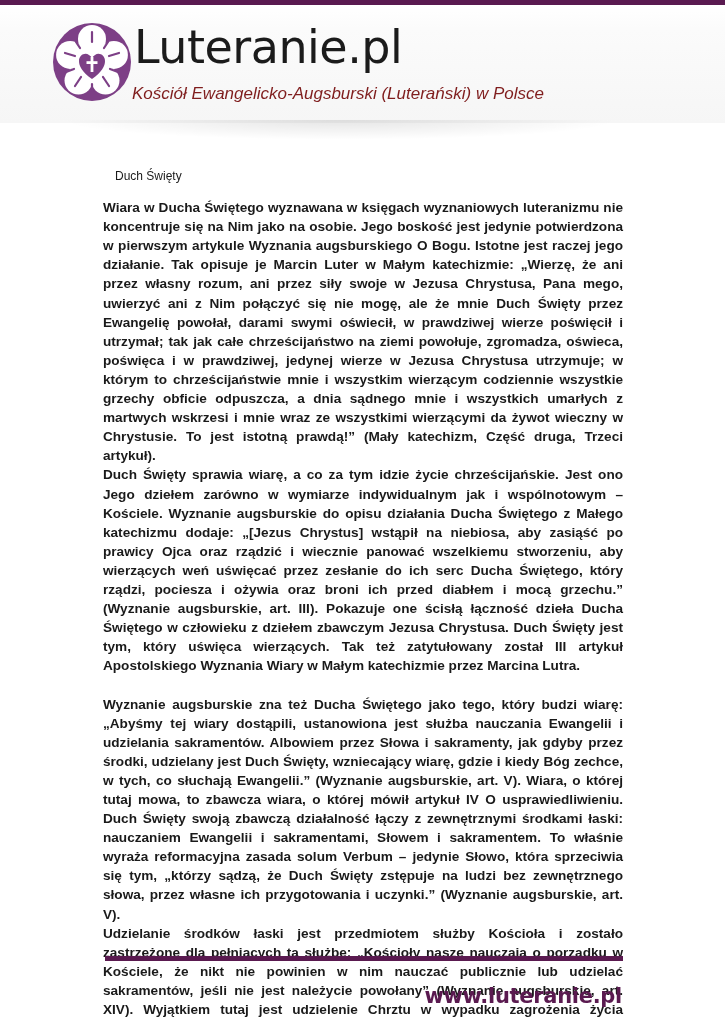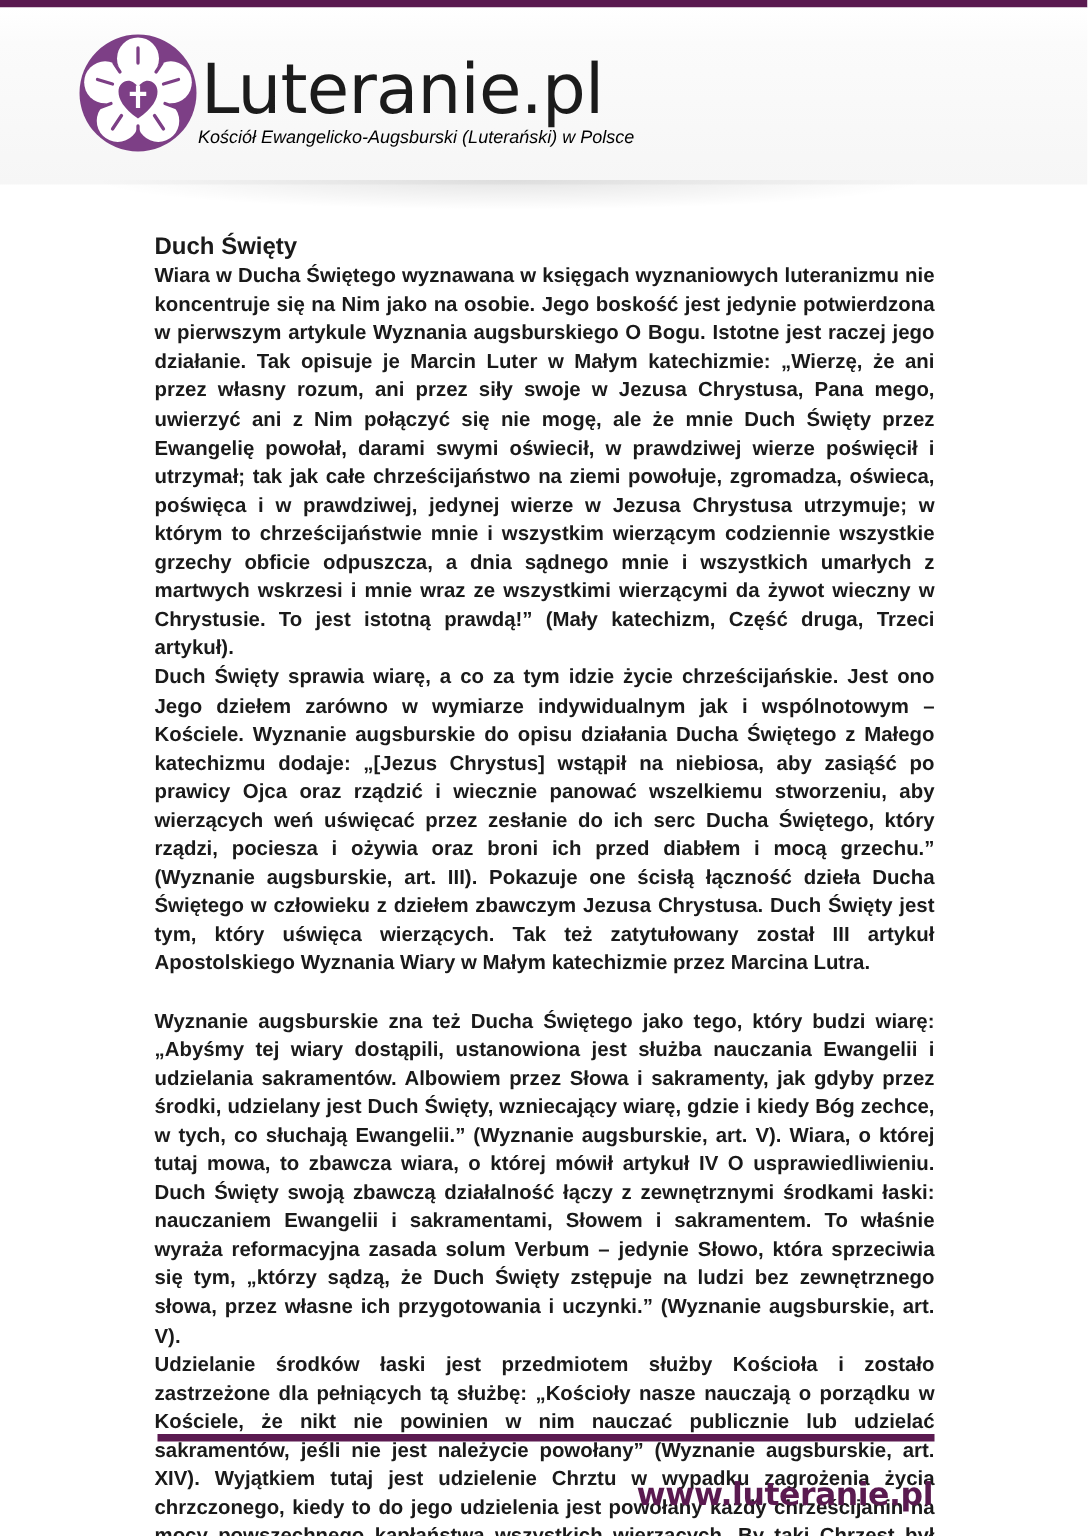--- a/index.html
+++ b/index.html
@@ -33,57 +33,57 @@
       width: 560px; height: 20px;
       background: radial-gradient(ellipse at 50% 0%, rgba(0,0,0,0.10) 0%, rgba(0,0,0,0.0) 70%);
     }
     .logo-icon {
       position: absolute;
       left: 52px; top: 22px;
       width: 80px; height: 80px;
     }
     .logo-title {
       position: absolute;
-      left: 134px; top: 36px;
+      left: 134px; top: 24px;
       font-family: "DejaVu Sans", sans-serif;
       font-weight: normal;
       font-size: 46px;
       letter-spacing: -0.5px;
       color: #1b1b1b;
       line-height: 1;
     }
     .logo-subtitle {
       position: absolute;
       left: 132px; top: 84px;
       font-family: "Liberation Sans", sans-serif;
       font-style: italic;
-      font-size: 12px;
-      color: #000000;
+      font-size: 17px;
+      color: #7f1d1d;
       white-space: nowrap;
       text-align: right;
     }
     .content {
       position: absolute;
       left: 103px; top: 155px;
       width: 520px;
       font-family: "Liberation Sans", sans-serif;
       font-size: 13.6px;
       line-height: 19.1px;
       color: #1a1a1a;
     }
     .content p {
       margin: 0;
       text-align: justify;
       text-align-last: left;
       font-weight: bold;
     }
     .content h2 {
-      margin: 0;
-      font-size: 16px;
-      font-weight: bold;
+      margin: 12px;
+      font-size: 12px;
+      font-weight: normal;
       line-height: 19.1px;
     }
     .spacer {
       height: 19.1px;
     }
     .footer-rule {
       position: absolute;
       left: 105px; top: 956px;
       width: 518px; height: 5px;
       background: #5a1a50;

